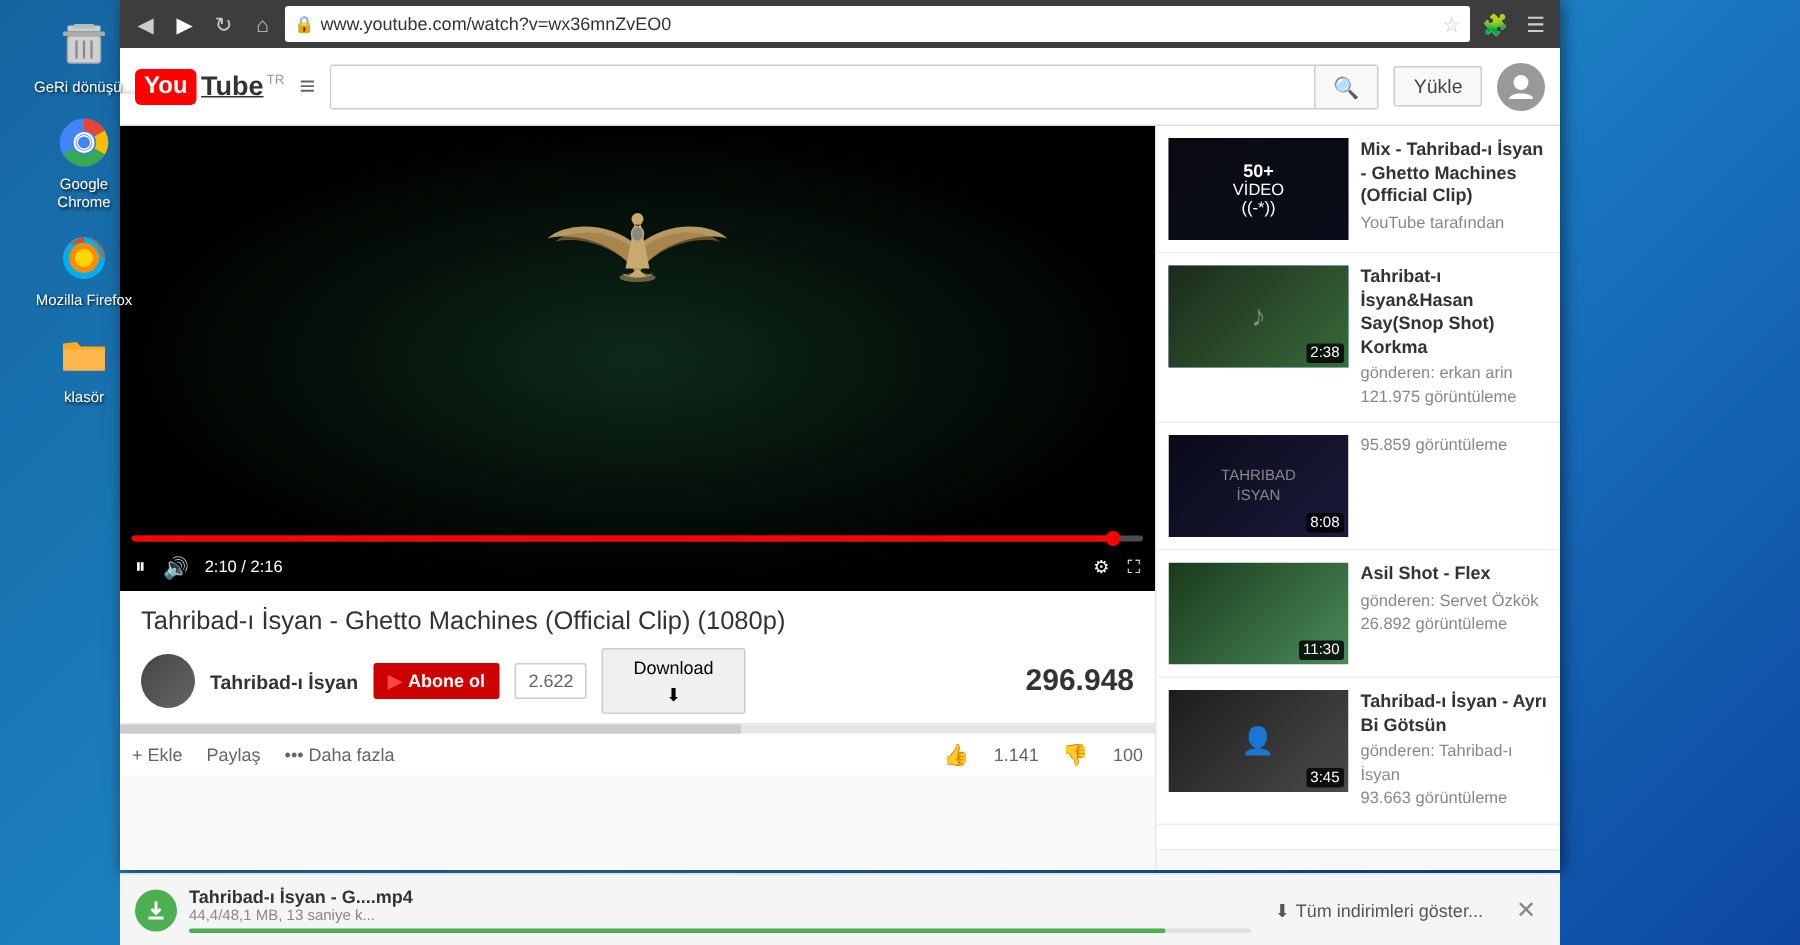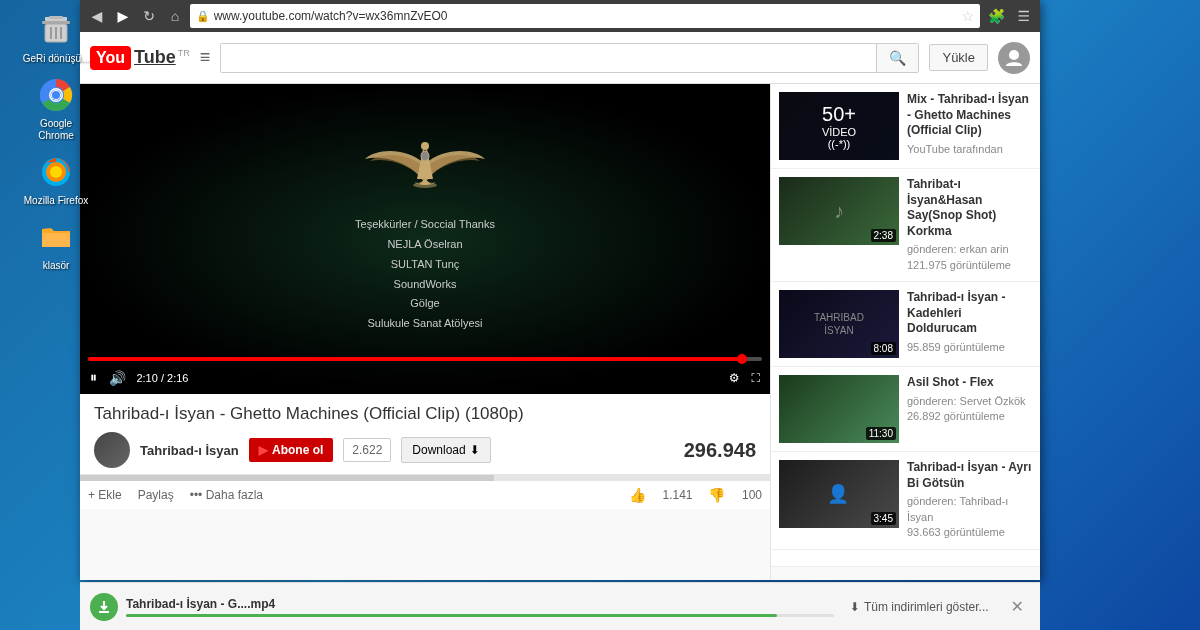--- a/index.html
+++ b/index.html
@@ -390,26 +390,27 @@
       font-size: 12px;
       color: #666;
       border: 1px solid #ccc;
       padding: 4px 8px;
       border-radius: 2px;
     }
     .download-btn {
       background: #f0f0f0;
       border: 1px solid #ccc;
       border-radius: 2px;
-      padding: 5px 10px;
+      padding: 5px 20px;
       font-size: 12px;
       cursor: pointer;
       display: flex;
       align-items: center;
       gap: 4px;
+      flex-direction: column;
     }
     .view-count {
       margin-left: auto;
       font-size: 20px;
       color: #333;
       font-weight: bold;
     }
 
     
     .action-bar {
@@ -488,22 +489,22 @@
       top: 0; left: 0; right: 0; bottom: 0;
       background: rgba(0,0,0,0.6);
       display: flex;
       flex-direction: column;
       align-items: center;
       justify-content: center;
       color: white;
       font-size: 11px;
     }
     .thumb-playlist-count {
-      font-size: 20px;
-      font-weight: normal;
+      font-size: 12px;
+      font-weight: bold;
     }
     .sidebar-info { flex: 1; min-width: 0; }
     .sidebar-title {
       font-size: 12px;
       color: #333;
       font-weight: bold;
       line-height: 1.3;
       margin-bottom: 3px;
     }
     .sidebar-meta {
@@ -718,28 +719,20 @@
               <circle cx="70" cy="22" r="4" fill="#c8a96e"></circle>
 
               <rect x="68.5" y="28" width="3" height="20" fill="#c8a96e"></rect>
               <ellipse cx="70" cy="32" rx="4" ry="5" fill="#888" stroke="#c8a96e" stroke-width="1"></ellipse>
 
               <path d="M60 58 C62 62 78 62 80 58 L76 60 L70 55 L64 60 Z" fill="#c8a96e"></path>
               <ellipse cx="70" cy="61" rx="12" ry="3" fill="#c8a96e" opacity="0.5"></ellipse>
             </svg>
           </div>
 
-          <div class="video-credits">
-            <div>Teşekkürler / Soccial Thanks</div>
-            <div>NEJLA Öselran</div>
-            <div>SULTAN Tunç</div>
-            <div>SoundWorks</div>
-            <div>Gölge</div>
-            <div>Sulukule Sanat Atölyesi</div>
-          </div>
         </div>
 
         <div class="video-controls">
           <div class="progress-bar-container">
             <div class="progress-bar-fill">
               <div class="progress-dot"></div>
             </div>
           </div>
           <div class="controls-row">
             <button class="ctrl-btn">⏸</button>
@@ -821,21 +814,20 @@
       </div>
 
       <div class="sidebar-item">
         <div class="sidebar-thumb thumb-3">
           <div style="width:100%;height:100%;background:linear-gradient(135deg,#0a0a1a,#1a1a3a);display:flex;align-items:center;justify-content:center;">
             <div style="color:#888;font-size:10px;text-align:center;line-height:1.3;">TAHRIBAD<br>İSYAN</div>
           </div>
           <div class="thumb-duration">8:08</div>
         </div>
         <div class="sidebar-info">
-          <div class="sidebar-title">Tahribad-ı İsyan - Kadehleri Doldurucam</div>
           <div class="sidebar-meta">95.859 görüntüleme</div>
         </div>
       </div>
 
       <div class="sidebar-item">
         <div class="sidebar-thumb thumb-4">
           <div style="width:100%;height:100%;background:linear-gradient(135deg,#1a3a1a,#4a8a5a);"></div>
           <div class="thumb-duration">11:30</div>
         </div>
         <div class="sidebar-info">
@@ -870,20 +862,21 @@
 
 <div class="download-bar">
   <div class="download-file-icon">
     <svg width="16" height="16" viewBox="0 0 16 16">
         <path d="M8 2 L8 10 M5 7 L8 10 L11 7" stroke="white" stroke-width="2" fill="none"></path>
         <path d="M3 13 L13 13" stroke="white" stroke-width="2"></path>
       </svg>
   </div>
   <div class="download-file-info">
     <div class="download-file-name">Tahribad-ı İsyan - G....mp4</div>
+    <div class="download-file-progress">44,4/48,1 MB, 13 saniye k...</div>
     <div class="download-progress-bar">
       <div class="download-progress-fill"></div>
     </div>
   </div>
   <div class="show-all-downloads">
     <span>⬇</span>
     <span>Tüm indirimleri göster...</span>
   </div>
   <button class="close-download-bar">✕</button>
 </div>

